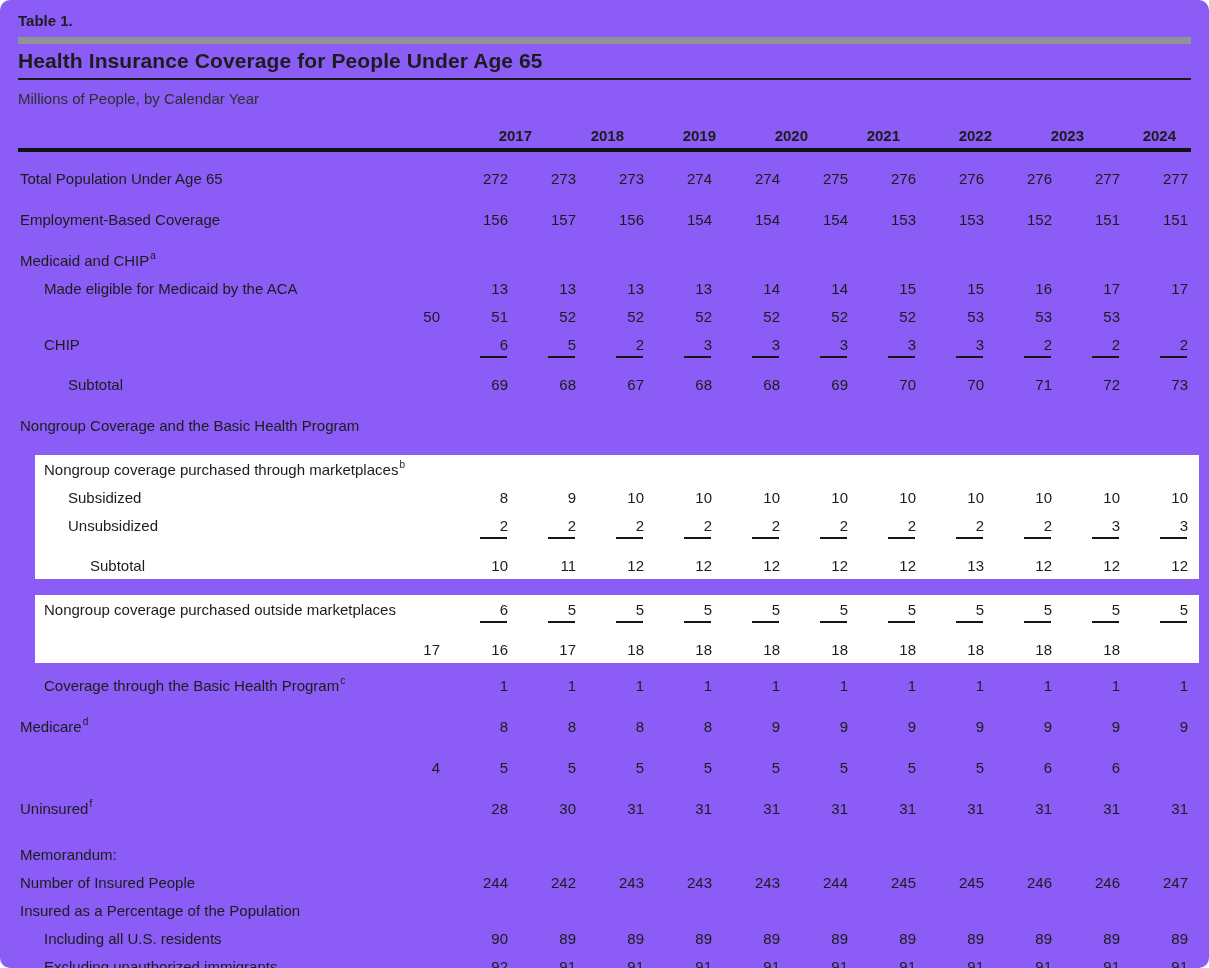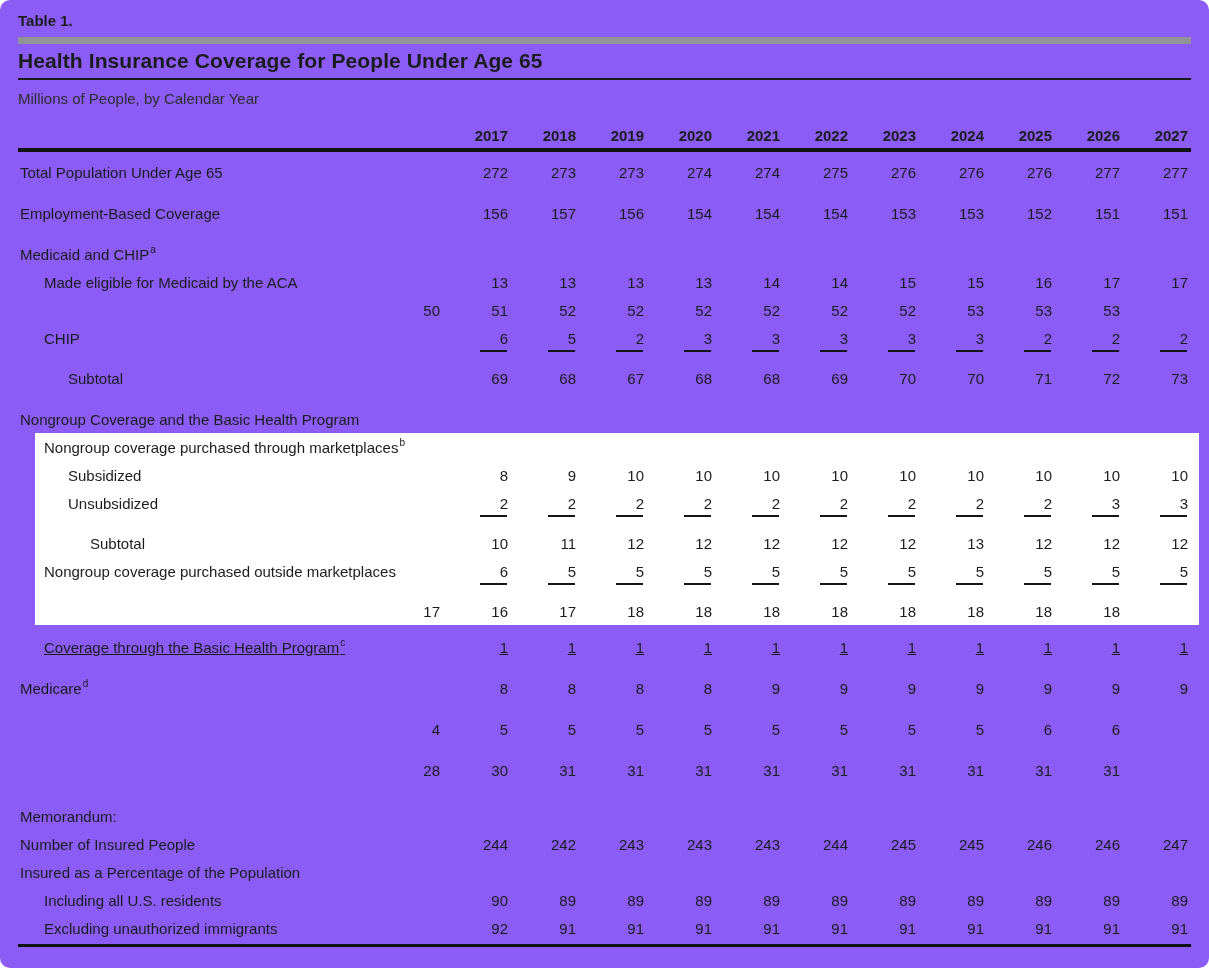--- a/index.html
+++ b/index.html
@@ -17,27 +17,27 @@
   .table-number { padding-top:12px; font-size:15px; font-weight:bold; line-height:17px; }
   .accent-bar { height:7px; background:#919396; margin-top:8px; }
   .page-title { font-size:21px; font-weight:bold; margin-top:4px; line-height:25px; letter-spacing:0.1px; }
   .title-rule { height:2px; background:#1a1a1a; margin-top:5px; }
   .subtitle { font-size:15px; margin-top:10px; line-height:17px; color:#2e2e2e; }
 
   .grid-row {
     display:grid;
     grid-template-columns:422px repeat(11, 68px);
   }
-  .hdr-row { margin-top:20px; align-items:end; line-height:18px; }
+  .hdr-row { margin-top:20px; align-items:end; line-height:18px;gap:24px; }
   .hdr { font-weight:bold; font-size:15.5px; text-align:right; }
   .header-rule { height:4px; background:#111; margin-top:3px; }
 
   .tbody { position:relative; }
   .group { display:flow-root; position:relative; }
-  .group.band { margin-top:0; }
+  .group.band { margin-top:16px; }
   .group.band::before {
     content:''; position:absolute; left:17px; right:-8px; top:0; bottom:0;
     background:#ffffff; z-index:0;
   }
   .row {
     position:relative; z-index:1;
     height:28px;
     display:grid;
     grid-template-columns:422px repeat(11, 68px);
     align-items:center;
@@ -46,22 +46,22 @@
   .bold .label { font-weight:normal; }
   .ind0 { padding-left:2px; }
   .ind1 { padding-left:26px; }
   .ind2 { padding-left:50px; }
   .ind3 { padding-left:72px; }
   .ind4 { padding-left:95px; }
   .num { text-align:right; font-size:15px; position:relative; }
   sup { font-size:10px; line-height:0; position:relative; top:-1px; margin-left:1px; }
 
   .gap-lg { margin-top:13px; }
-  .gap-sm { margin-top:8px;text-decoration:underline; }
-  .gap-xs { margin-top:6px; }
+  .gap-sm { margin-top:8px; }
+  .gap-xs { margin-top:12px; }
   .gap-xl { margin-top:18px; }
 
   .sum { margin-bottom:12px; }
   .sum .num.has-val::after {
     content:''; position:absolute; right:1px; top:100%; margin-top:3px;
     width:27px; height:2px; background:#151515;
   }
 
   .bottom-rule { height:3px; background:#111; margin-top:2px; }
 </style>
@@ -331,20 +331,21 @@
             <div class="num has-val">5</div>
             <div class="num has-val">5</div>
             <div class="num has-val">5</div>
             <div class="num has-val">5</div>
             <div class="num has-val">5</div>
             <div class="num has-val">5</div>
             <div class="num has-val">6</div>
             <div class="num has-val">6</div>
           </div>
           <div class="row gap-lg">
+            <div class="label ind0"><span>Uninsured</span><sup>f</sup></div>
             <div class="num has-val">28</div>
             <div class="num has-val">30</div>
             <div class="num has-val">31</div>
             <div class="num has-val">31</div>
             <div class="num has-val">31</div>
             <div class="num has-val">31</div>
             <div class="num has-val">31</div>
             <div class="num has-val">31</div>
             <div class="num has-val">31</div>
             <div class="num has-val">31</div>

